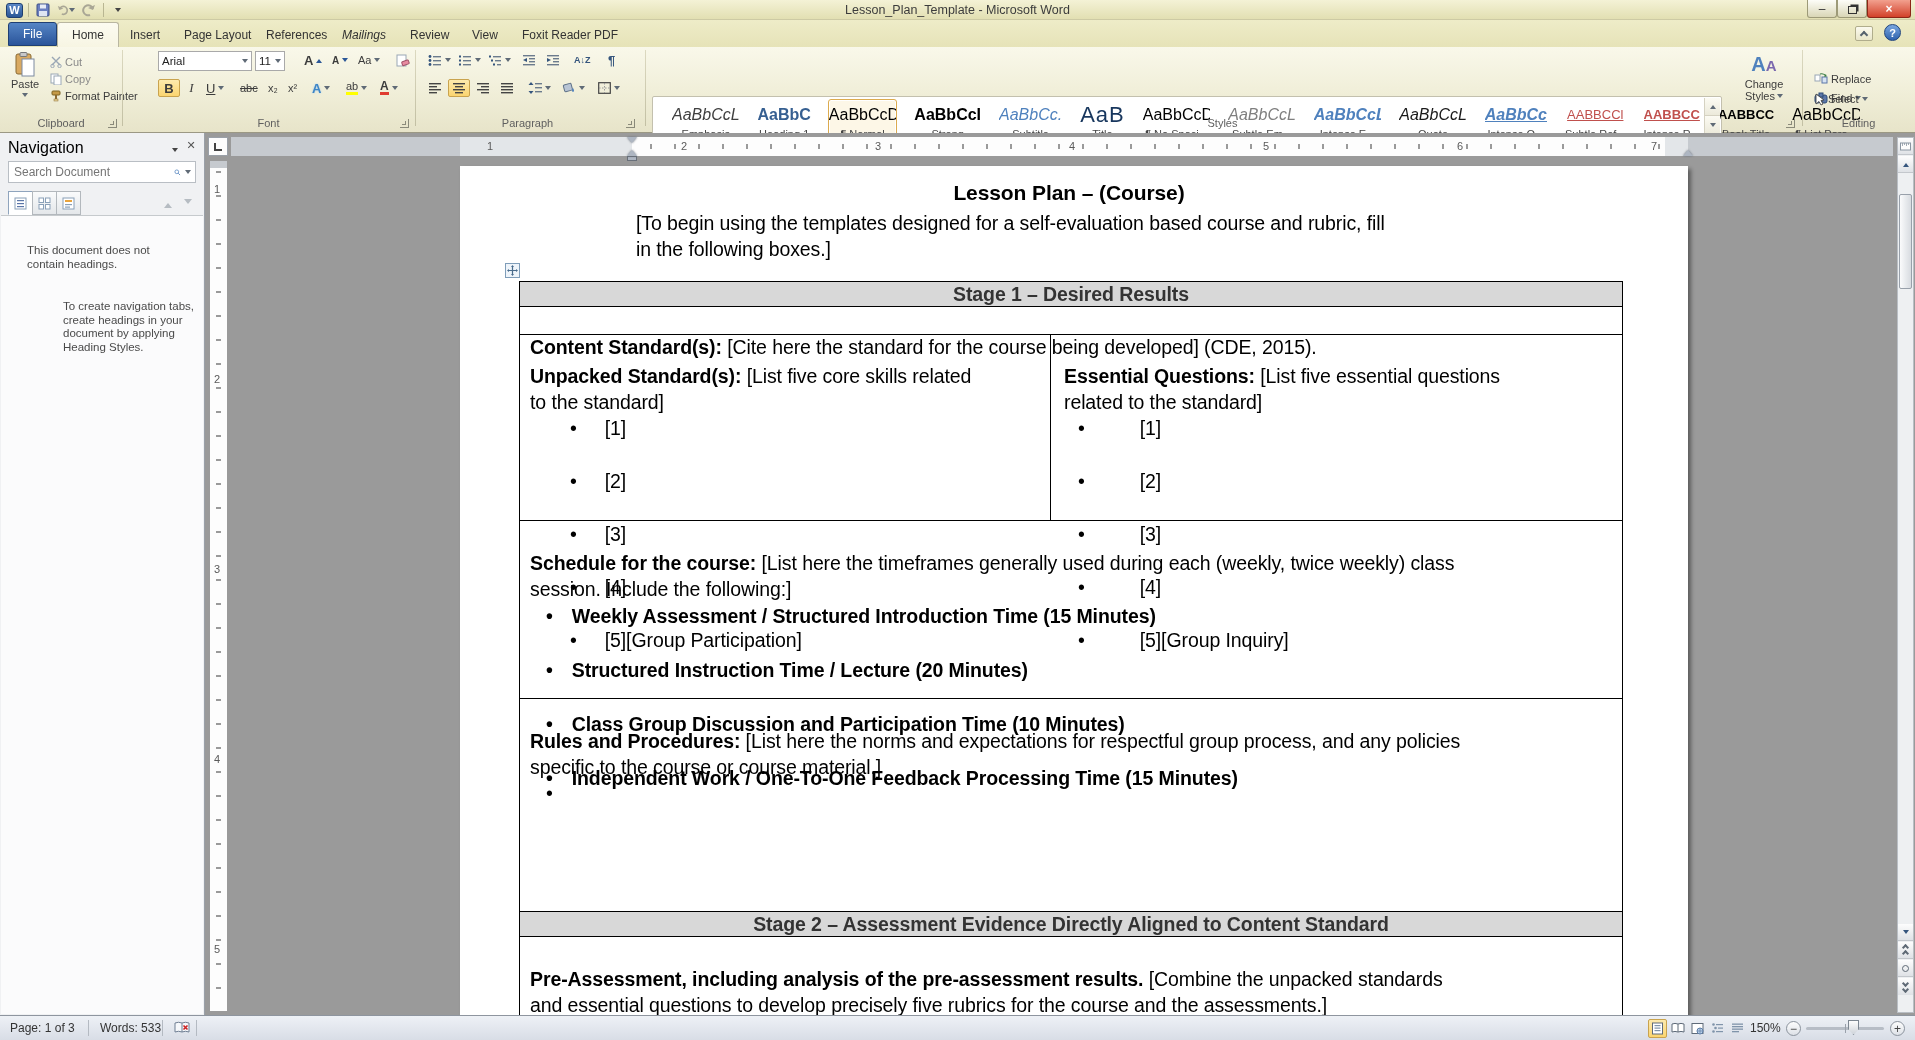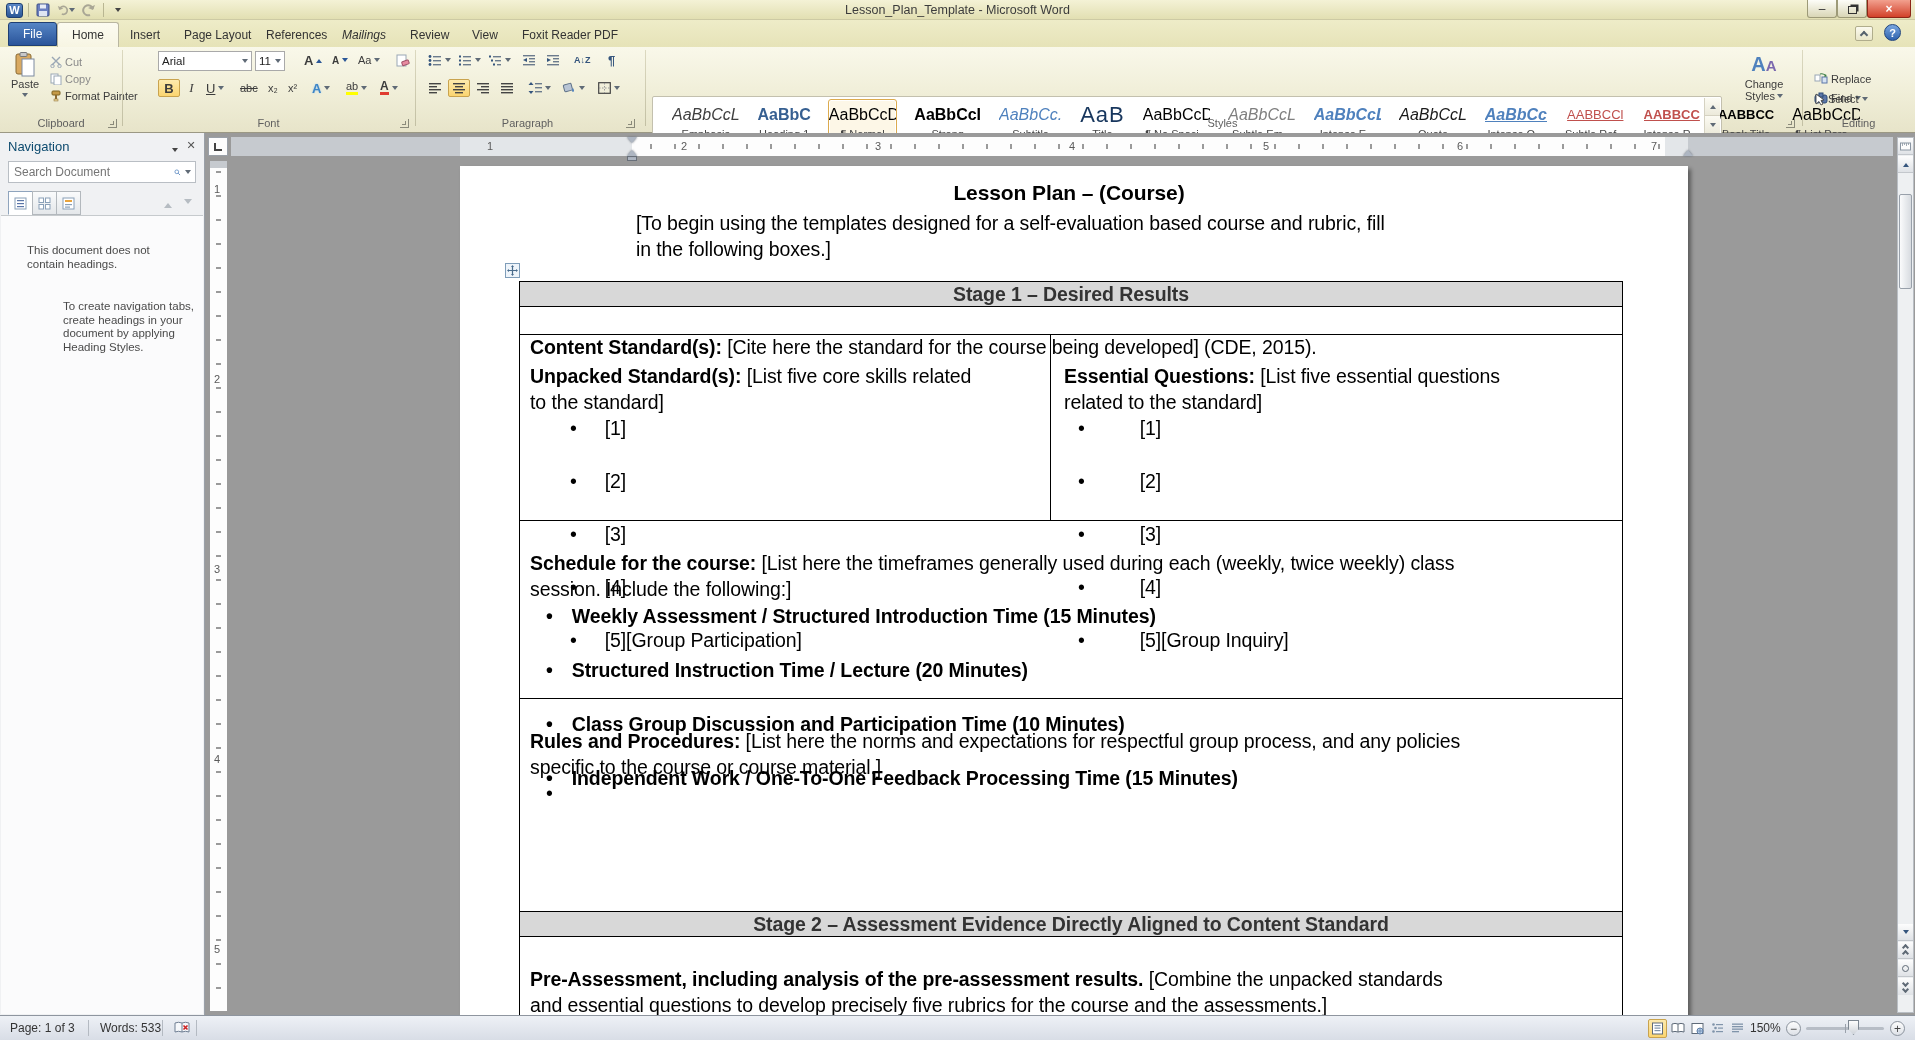--- a/index.html
+++ b/index.html
@@ -44,21 +44,21 @@
 #gallery{position:absolute;left:652px;top:49px;width:1070px;height:58px;background:#fff;border:1px solid #c3c0ae;border-radius:2px;display:flex;padding:2px 0 0 2px;}
 .chip{width:69.5px;height:52px;text-align:center;border-radius:3px;border:1px solid transparent;padding-top:3px;margin-left:16px;}
 .chip.on{border:1px solid #dcab4f;box-shadow:inset 0 0 0 1px #fff;background:#fdf7e7;}
 .chip-sample{font-size:16px;line-height:24px;white-space:nowrap;overflow:hidden;}
 .chip-name{font-size:11px;color:#444;line-height:15px;white-space:nowrap;overflow:hidden;}
 .gscroll{position:absolute;right:1px;top:1px;width:16px;height:54px;display:flex;flex-direction:column;border-left:1px solid #d5d2c2;}
 .gsb{flex:1;background:linear-gradient(#fcfbf3,#eceadb);border-bottom:1px solid #d5d2c2;display:flex;align-items:center;justify-content:center;}
 .tri-u{width:0;height:0;border:3px solid transparent;border-bottom:4px solid #5f6a76;margin-bottom:2px;}
 
 #navpane{position:absolute;left:0;top:133px;width:205px;height:882px;background:#f0f1f3;border-right:1px solid #9aa0a8;}
-#nav-title{position:absolute;left:8px;top:6px;font-size:13px;color:#0c4a6e;}
+#nav-title{position:absolute;left:8px;top:6px;font-size:16px;color:#000000;}
 #nav-close{position:absolute;right:6px;top:6px;font-size:11px;color:#555;width:14px;text-align:center;}
 #nav-dd{position:absolute;right:26px;top:12px;}
 #nav-search{position:absolute;left:8px;top:28px;width:188px;height:22px;background:#fff;border:1px solid #b9bec4;display:flex;align-items:center;}
 #nav-search input{flex:1;border:none;outline:none;font-size:12px;color:#8a8a8a;padding:0 5px;font-family:inherit;background:transparent;}
 .nav-tab{position:absolute;top:58px;width:25px;height:24px;border:1px solid #b3b8bd;background:linear-gradient(#fafbfc,#e4e7ea);display:flex;align-items:center;justify-content:center;}
 .nav-tab.on{background:#fff;border-color:#8fa4bd;border-bottom-color:#fff;}
 #nav-body{position:absolute;left:1px;top:82px;right:1px;bottom:1px;background:#fbfbfc;border-top:1px solid #c6cacd;}
 .nav-msg{position:absolute;left:26px;font-size:11.5px;line-height:13.5px;color:#4a4a4a;white-space:pre-line;}
 .udbtn{position:absolute;top:62px;width:16px;height:16px;display:flex;align-items:center;justify-content:center;}
 .tri-u2{width:0;height:0;border:4px solid transparent;border-bottom:5px solid #b6bcc2;}

